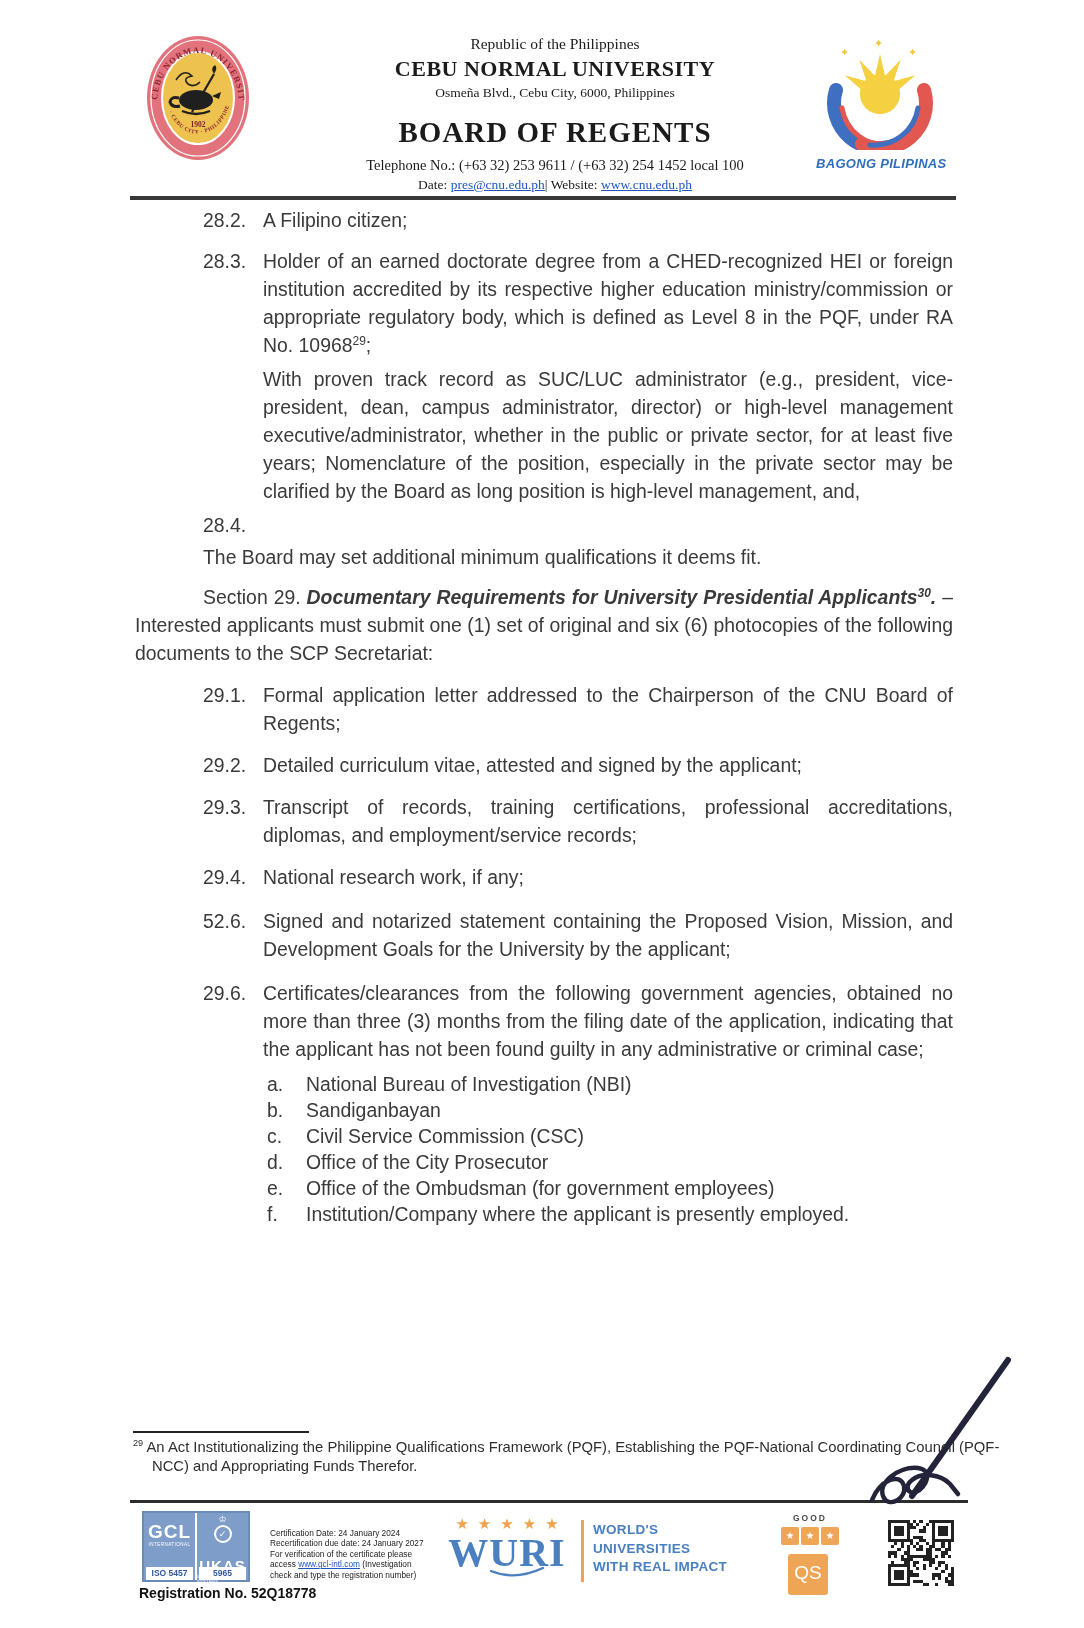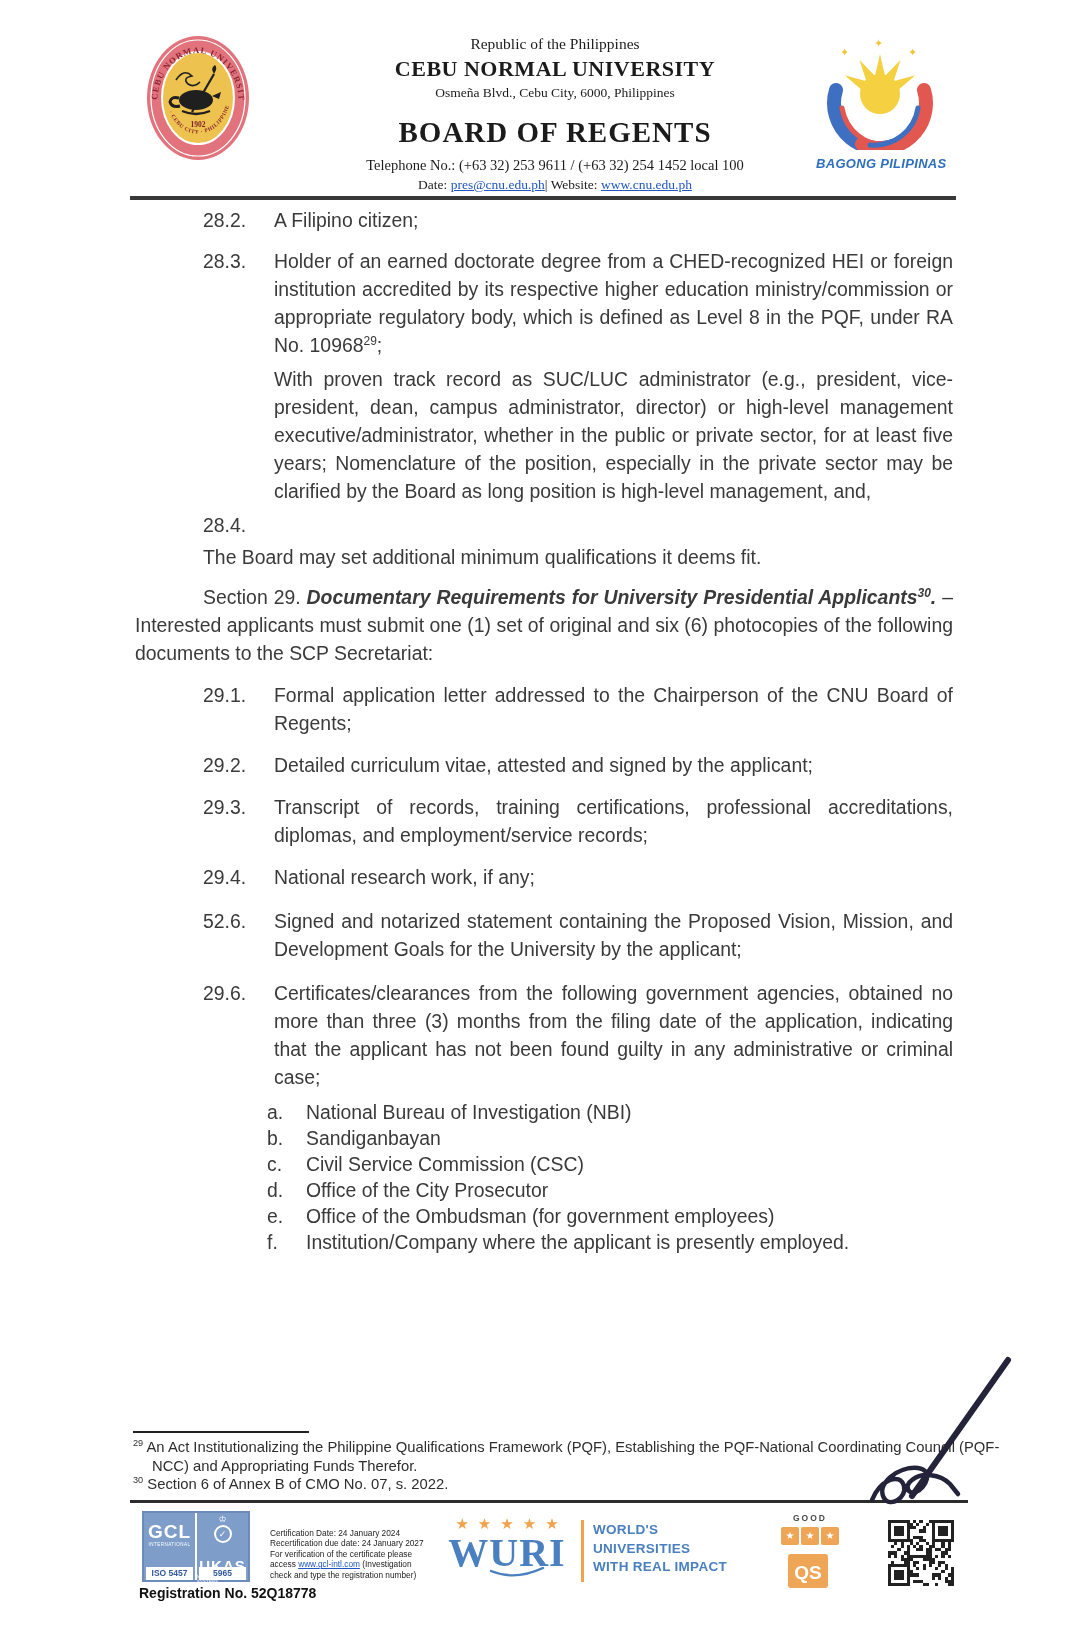--- a/index.html
+++ b/index.html
@@ -18,21 +18,21 @@
   .h-mail{font-size:13.5px;margin-top:3px;}
   .h-mail a{color:#1f56c4;text-decoration:underline;cursor:pointer;}
   .bagong{position:absolute;left:816px;top:36px;width:128px;text-align:center;}
   .bagong-label{font-size:13px;font-weight:bold;font-style:italic;color:#2e6fbd;
                 letter-spacing:.3px;margin-top:2px;white-space:nowrap;}
   .rule-top{position:absolute;left:130px;top:196px;width:826px;height:4px;background:#383838;}
 
   
   .content{position:absolute;left:135px;top:206px;width:818px;
            font-size:19.4px;line-height:28px;}
-  .item{display:flex;padding-left:68px;gap:11px;}
+  .item{display:flex;padding-left:68px;}
   .inum{width:60px;flex:0 0 60px;}
   .itxt{flex:1;text-align:justify;}
   .para{margin:0;text-align:justify;}
   .para.indent{text-indent:68px;}
   .bi{font-weight:bold;font-style:italic;}
   sup{font-size:.62em;line-height:0;}
   .mb13{margin-bottom:13px}.mb6{margin-bottom:6px}.mb4{margin-bottom:4px}
   .mb12{margin-bottom:12px}.mb14{margin-bottom:14px}.mb16{margin-bottom:16px}.mb8{margin-bottom:8px}
   .letter-row{display:flex;padding-left:132px;line-height:26px;}
   .lnum{width:39px;flex:0 0 39px;}
@@ -72,22 +72,22 @@
              line-height:40px;letter-spacing:1px;margin-top:1px;}
   .wuri-swash{display:block;margin:-6px auto 0 44px;}
   .wuri-bar{position:absolute;left:581px;top:1520px;width:3px;height:62px;background:#f0a34c;}
   .wuri-tagline{position:absolute;left:593px;top:1521px;font-size:13.5px;font-weight:bold;
                 line-height:18.5px;color:#4a80bf;letter-spacing:.3px;white-space:nowrap;}
   .qs-good{position:absolute;left:770px;top:1513px;width:80px;text-align:center;font-size:8.5px;
            font-weight:bold;color:#4a4a4a;letter-spacing:2px;}
   .qs-stars{position:absolute;left:781px;top:1527px;display:flex;gap:2px;}
   .qs-stars i{width:18px;height:18px;background:#efa556;color:#fff;font-style:normal;font-size:10px;
               line-height:18px;text-align:center;border-radius:2px;}
-  .qs-box{position:absolute;left:788px;top:1554px;width:40px;height:34px;background:#efa556;
-          border-radius:3px;color:#fff;font-weight:bold;font-size:19px;text-align:center;line-height:38px;}
+  .qs-box{position:absolute;left:788px;top:1554px;width:40px;height:41px;background:#efa556;
+          border-radius:3px;color:#fff;font-weight:normal;font-size:19px;text-align:center;line-height:38px;}
   .qr{position:absolute;left:888px;top:1520px;width:66px;height:66px;background:#fff;
       display:grid;grid-template-rows:repeat(21,1fr);grid-template-columns:repeat(21,1fr);}
   .qr i{background:#222;}
 </style>
 </head>
 <body>
 
 <div class="page">
 
   <svg class="seal" viewBox="0 0 104 128">
@@ -227,21 +227,20 @@
     </div>
     <div class="letter-row">
       <div class="lnum">f.</div>
       <div class="ltxt">Institution/Company where the applicant is presently employed.</div>
     </div>
   </main>
 
   <div class="fn-sep"></div>
   <div class="footnotes">
     <p><sup>29</sup><span> An Act Institutionalizing the Philippine Qualifications Framework (PQF), Establishing the PQF-National Coordinating Council (PQF-NCC) and Appropriating Funds Therefor.</span></p>
-    <p><sup>30</sup><span> Section 6 of Annex B of CMO No. 07, s. 2022.</span></p>
   </div>
 
   <svg class="signature" width="160" height="175" viewBox="0 0 160 175">
     <path d="M146 10 C 126 38, 90 90, 50 146" fill="none" stroke="#23233a" stroke-width="6" stroke-linecap="round"></path>
     <path d="M10 150 C 18 130, 38 122, 42 136 C 45 148, 28 158, 22 148 C 14 134, 36 116, 56 118 C 72 120, 64 138, 54 142 C 46 145, 42 136, 50 130 C 60 122, 78 124, 88 134 L 96 144" fill="none" stroke="#23233a" stroke-width="4.5" stroke-linecap="round"></path>
   </svg>
 
   <div class="rule-bottom"></div>
 
   <div class="gcl-badge">

